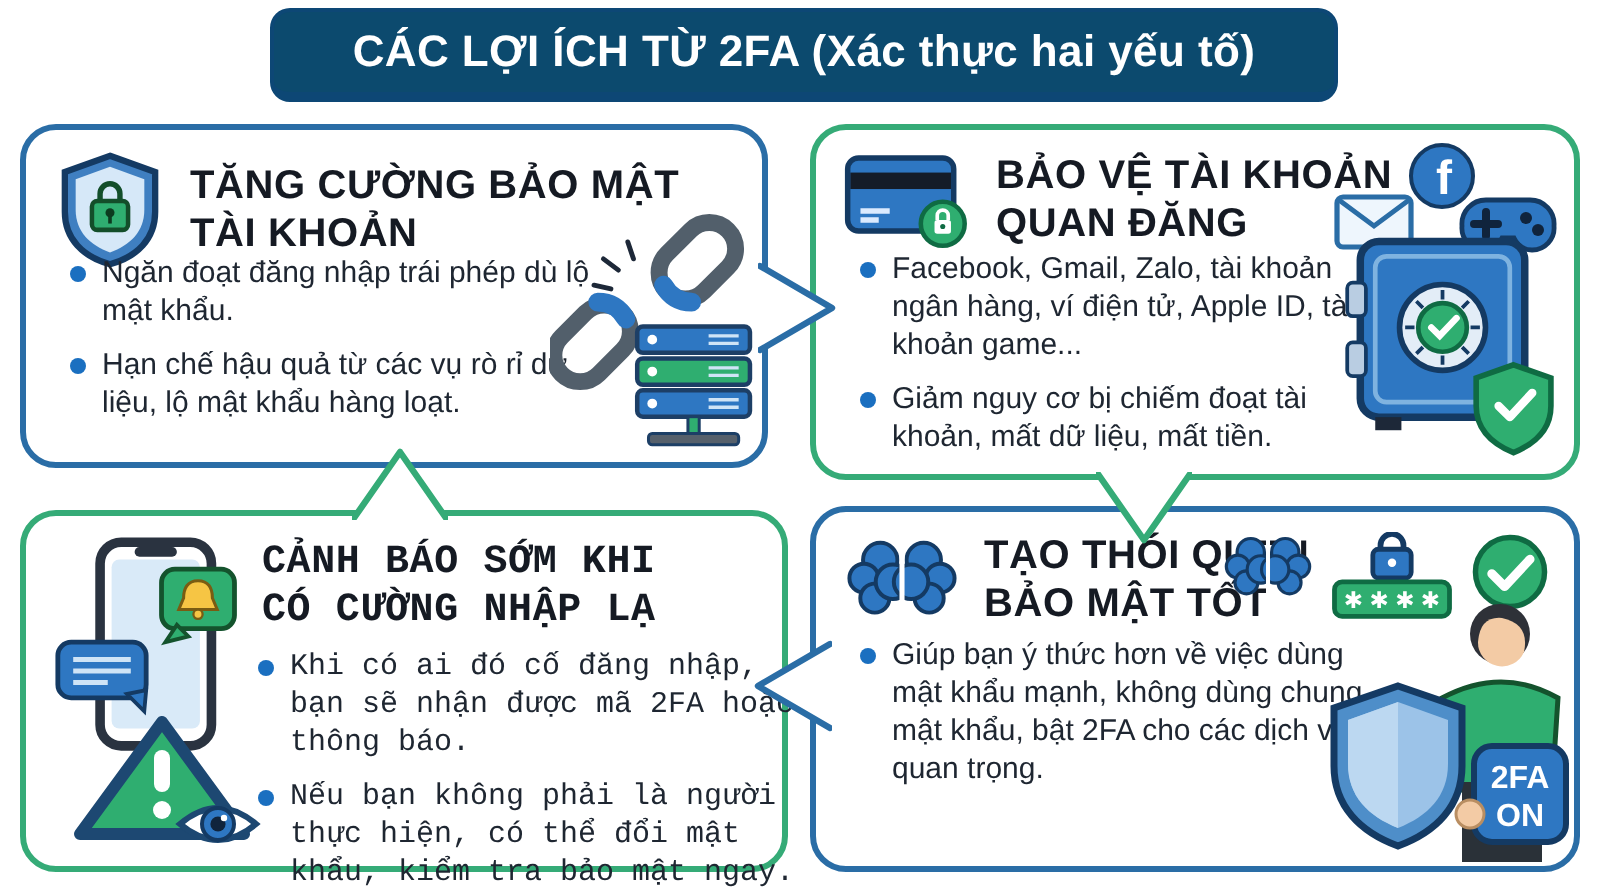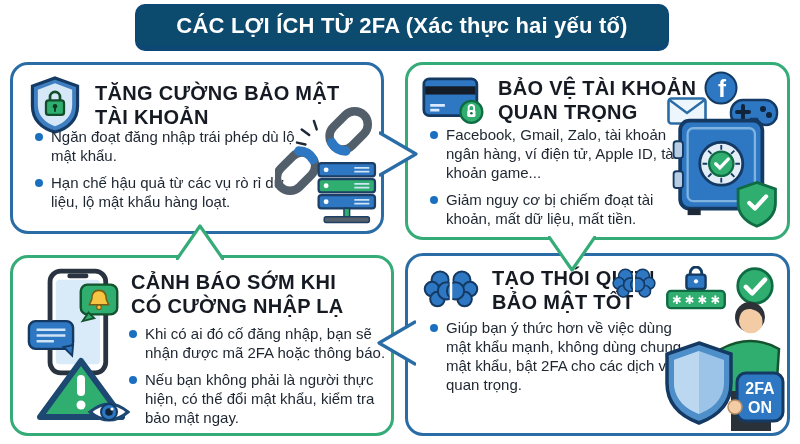--- a/index.html
+++ b/index.html
@@ -15,21 +15,21 @@
     position:absolute;left:135px;top:4px;width:530px;height:40px;
     background:#0c4a6e;border:2px solid #0d4775;border-bottom-width:5px;border-radius:10px;
     display:flex;align-items:center;justify-content:center;
   }
   .banner span{color:#ffffff;font-size:22px;font-weight:700;letter-spacing:.2px;white-space:nowrap;}
   .box{position:absolute;background:#ffffff;border-radius:18px;box-sizing:border-box;z-index:1;}
   .box.blue{border:3px solid var(--blue);}
   .box.green{border:3px solid var(--green);}
   #box-tl{left:10px;top:62px;width:374px;height:172px;}
   #box-tr{left:405px;top:62px;width:385px;height:178px;}
-  #box-bl{left:10px;top:255px;width:384px;height:181px;}
+  #box-bl{left:10px;top:255px;width:384px;height:181px;font-family:Liberation Mono, monospace;}
   #box-br{left:405px;top:253px;width:385px;height:183px;}
   .hdr{display:flex;gap:12px;padding:10px 0 0 14px;align-items:center;}
   .ttl{margin:0;font-size:20px;line-height:1.22;letter-spacing:.3px;color:var(--heading);font-weight:700;}
   .ttl span{display:block;}
   .bullets{position:absolute;list-style:none;margin:0;padding:0;}
   .bullets li{
     position:relative;padding-left:18px;margin-bottom:8px;
     font-size:15px;line-height:1.27;color:var(--body);
   }
   .bullets li::before{
@@ -119,21 +119,21 @@
         <rect x="2" y="4" width="58" height="40" rx="6" fill="#2e77c2" stroke="#143a63" stroke-width="3"></rect>
         <rect x="3.5" y="12" width="55" height="9" fill="#141c28"></rect>
         <path d="M9 33 h16 M9 38 h10" stroke="#dbeafe" stroke-width="3"></path>
         <circle cx="54" cy="40" r="12" fill="#2fae70" stroke="#0f6b43" stroke-width="2.5"></circle>
         <path d="M51 38 v-2.5 a3 3 0 0 1 6 0 v2.5" fill="none" stroke="#fff" stroke-width="2"></path>
         <rect x="49.5" y="38" width="9" height="7.5" rx="1.5" fill="#fff"></rect>
         <circle cx="54" cy="41.5" r="1.4" fill="#0f6b43"></circle>
       </svg>
       <h2 class="ttl">
         <span>BẢO VỆ TÀI KHOẢN</span>
-        <span>QUAN TRỌNG</span>
+        <span>QUAN ĐĂNG</span>
       </h2>
     </div>
     <div class="cluster-tr">
       <svg class="env" viewBox="0 0 40 28">
         <rect x="1.5" y="1.5" width="37" height="25" rx="3" fill="#eef6fd" stroke="#2a6da6" stroke-width="2.6"></rect>
         <path d="M2.5 3 L20 16 L37.5 3" fill="none" stroke="#2a6da6" stroke-width="2.4"></path>
       </svg>
       <svg class="fb" viewBox="0 0 36 36">
         <circle cx="18" cy="17" r="15.5" fill="#2e77c2" stroke="#143a63" stroke-width="2"></circle>
         <text x="19" y="26" text-anchor="middle" font-size="24" font-weight="bold" fill="#ffffff">f</text>

